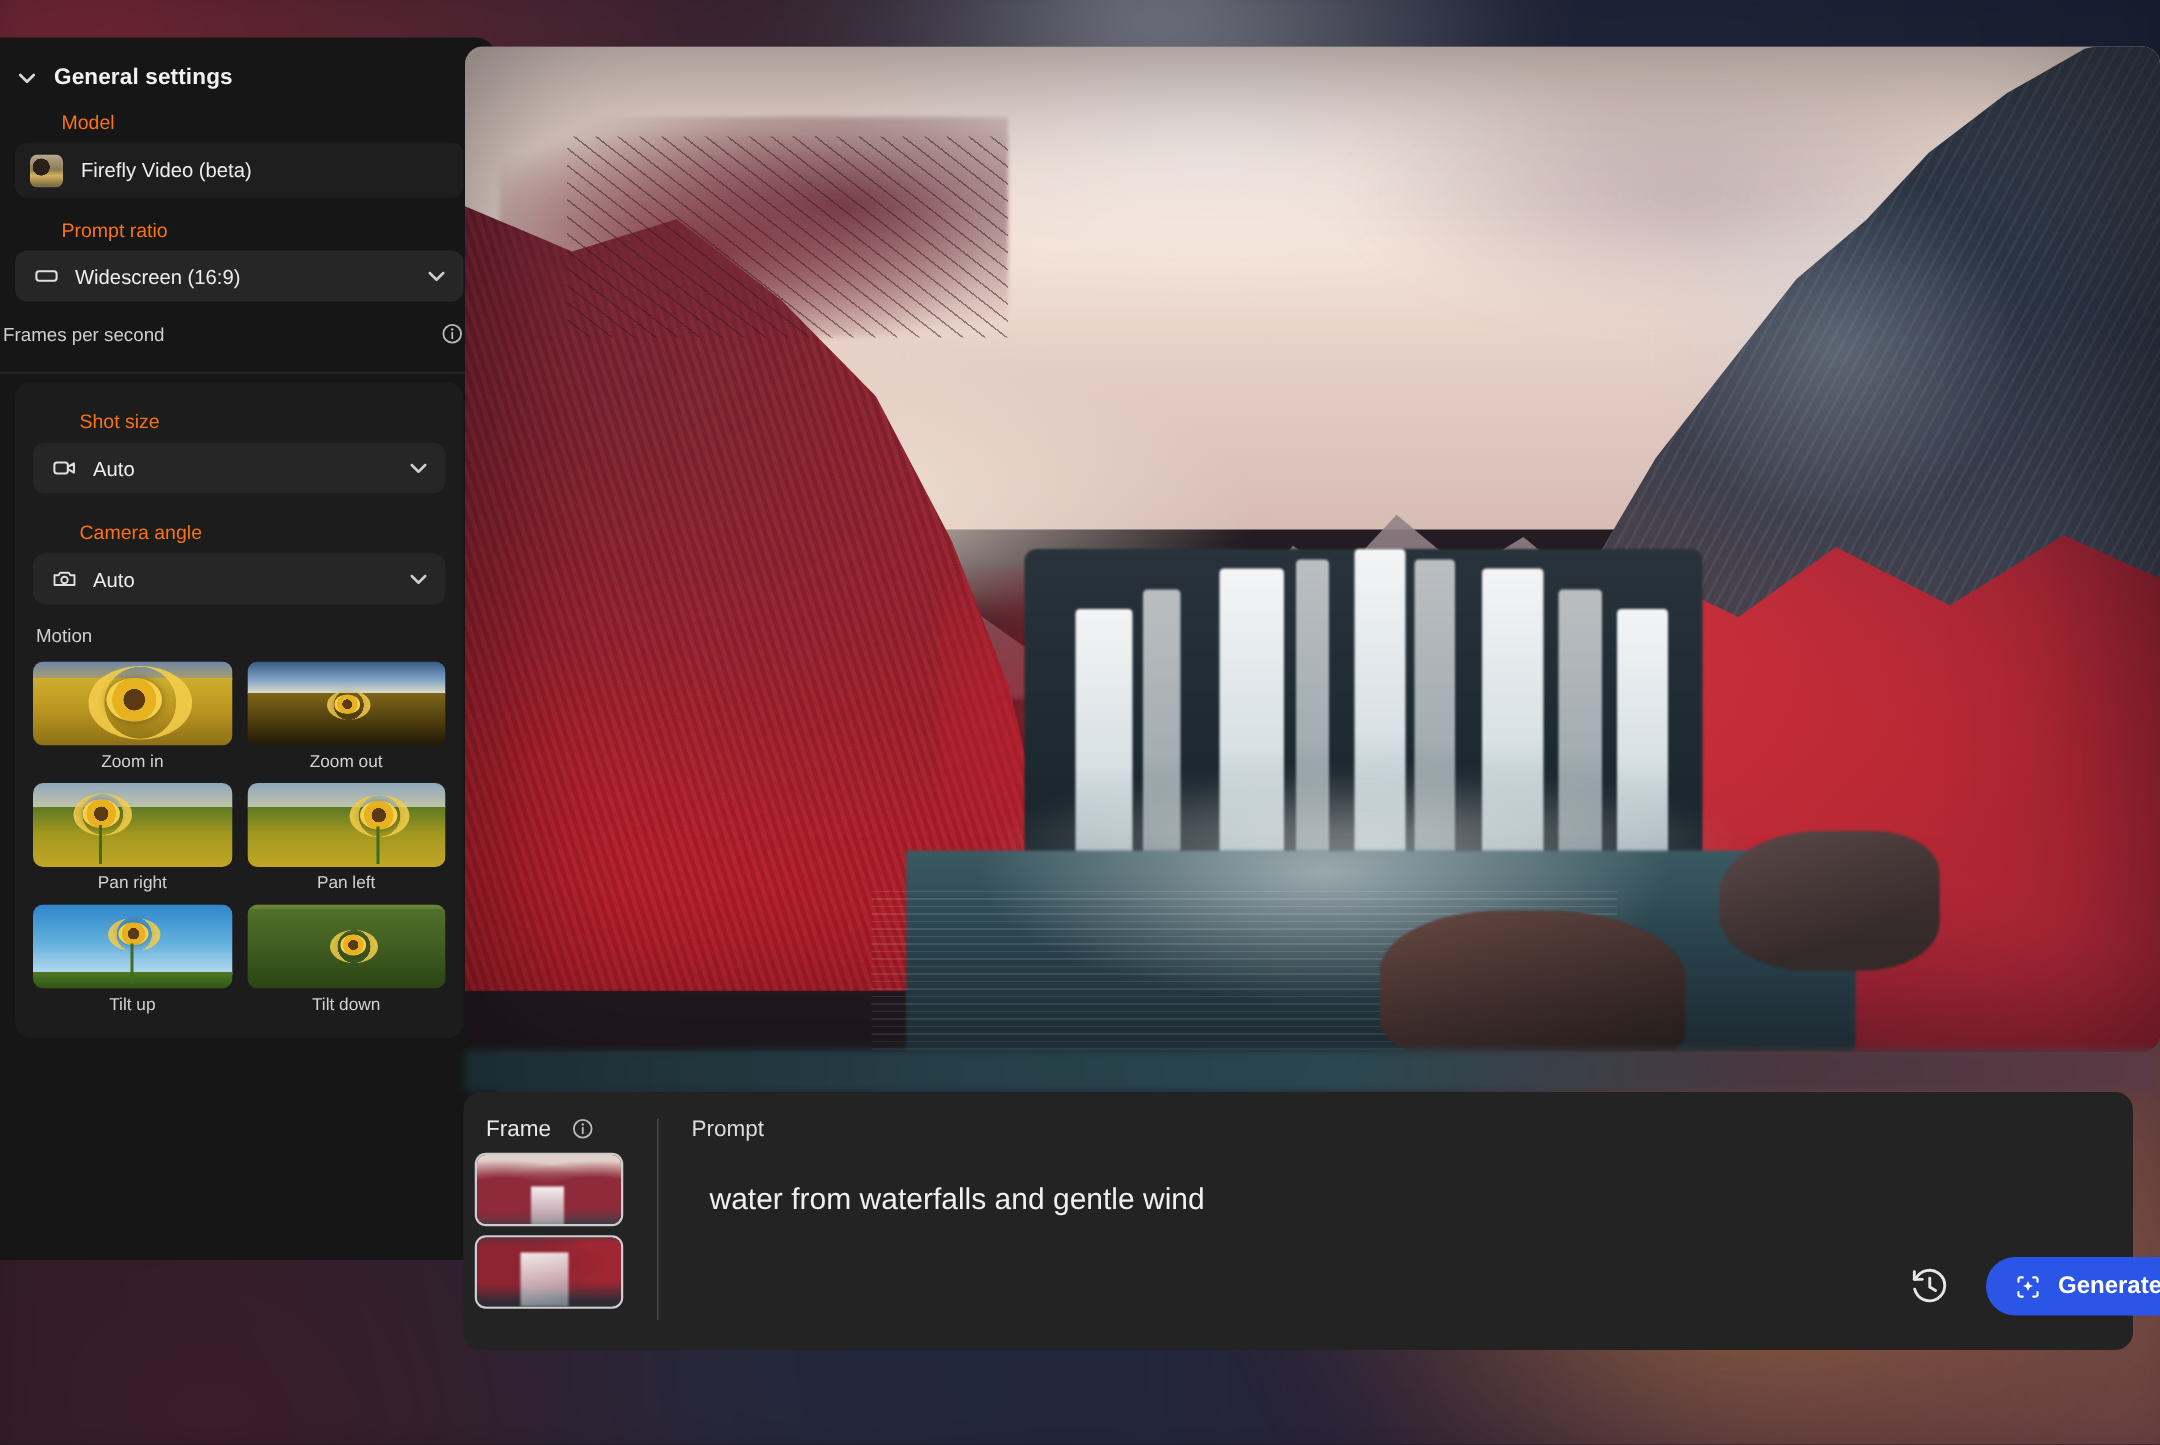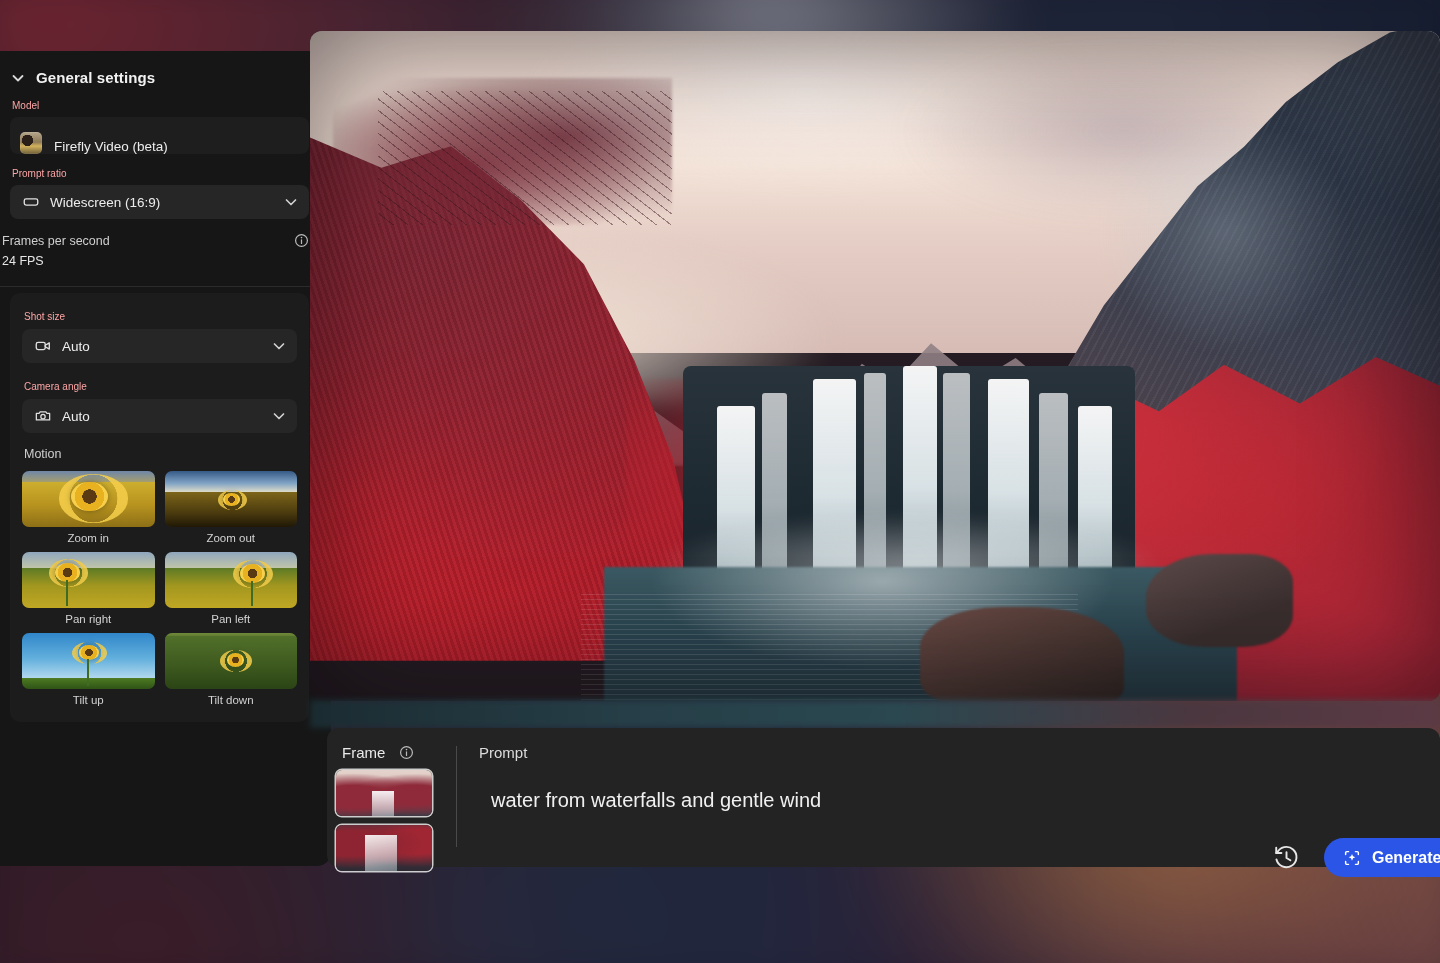--- a/index.html
+++ b/index.html
@@ -28,37 +28,37 @@
     filter:blur(26px);
   }
   #backdrop .bg-warm{
     position:absolute;left:58%;top:68%;width:46%;height:40%;
     background:radial-gradient(ellipse at center,#c98a46 0%,rgba(201,138,70,0) 66%);
     filter:blur(42px);opacity:.55;
   }
 
   
   #sidebar{
-    position:absolute;left:0;top:51px;width:331px;height:815px;
+    position:absolute;left:0;top:25px;width:331px;height:815px;
     background:#161616;
     border-top-right-radius:14px;border-bottom-right-radius:14px;
     color:#e8e8e8;overflow:hidden;
   }
   .sect-head{
     display:flex;align-items:center;gap:10px;
     padding:18px 0 10px 10px;
   }
   .sect-head .chev{width:16px;height:16px;flex:0 0 16px;color:#d8d8d8;}
   .sect-title{font-size:15px;font-weight:700;color:#f2f2f2;letter-spacing:.1px;}
 
-  .field-label{font-size:10px;color:#fca5a5;padding:4px 0 6px 2px;}
+  .field-label{font-size:13px;color:#f97316;padding:4px 0 6px 2px;margin-left:29px;}
   .group-pad{padding:0 22px 0 2px;}
 
   .model-row{
-    display:flex;align-items:flex-end;gap:12px;
+    display:flex;align-items:center;gap:12px;
     background:#1e1e1e;border-radius:8px;
     height:37px;padding:0 10px;margin-bottom:2px;
   }
   .model-thumb{
     width:22px;height:22px;border-radius:5px;flex:0 0 22px;
     background:
       radial-gradient(circle at 34% 38%,#2a2018 0 28%,rgba(42,32,24,0) 29%),
       linear-gradient(180deg,#b6a88e 0%,#8d7a55 46%,#d2b25c 64%,#6d5f3a 100%);
     box-shadow:inset 0 0 0 1px rgba(255,255,255,.07);
   }
@@ -269,21 +269,21 @@
 
   
   #underglow{
     position:absolute;left:310px;top:700px;width:1130px;height:28px;
     background:linear-gradient(90deg,#1b2d33 0%,#274048 28%,#2b4a52 52%,#4a3740 78%,#5c3a46 100%);
     filter:blur(3px);opacity:.95;
   }
 
   
   #promptbar{
-    position:absolute;left:327px;top:728px;width:1113px;height:139px;
+    position:absolute;left:309px;top:728px;width:1113px;height:172px;
     background:#232323;border-radius:12px;color:#e8e8e8;
   }
   .pb-inner{display:flex;height:100%;}
   .pb-frame{padding:16px 0 0 9px;width:120px;flex:0 0 120px;}
   .pb-frame-head{display:flex;align-items:center;gap:14px;padding-left:6px;}
   .pb-frame-title{font-size:15px;color:#e9e9e9;}
   .frame-thumb{
     width:96px;height:46px;border-radius:6px;margin-top:9px;overflow:hidden;
     position:relative;box-shadow:0 0 0 1.5px rgba(235,235,235,.85);
   }
@@ -372,21 +372,20 @@
   <div class="fps-row" style="padding-left:2px;">
     <span class="fps-label">Frames per second</span>
     <span class="info-ic">
       <svg viewBox="0 0 16 16" fill="none" stroke="currentColor" stroke-width="1.3">
           <circle cx="8" cy="8" r="6.3"></circle>
           <path d="M8 7.2v4" stroke-linecap="round"></path>
           <circle cx="8" cy="4.9" r=".85" fill="currentColor" stroke="none"></circle>
         </svg>
     </span>
   </div>
-  <div class="fps-value">24 FPS</div>
 
   <div class="divider"></div>
 
 
   <div class="cam-card">
     <div class="field-label">Shot size</div>
     <div class="select">
       <span class="ic">
         <svg viewBox="0 0 20 20" fill="none" stroke="currentColor" stroke-width="1.5" stroke-linejoin="round">
             <rect x="2.5" y="6" width="10" height="8" rx="2"></rect>

